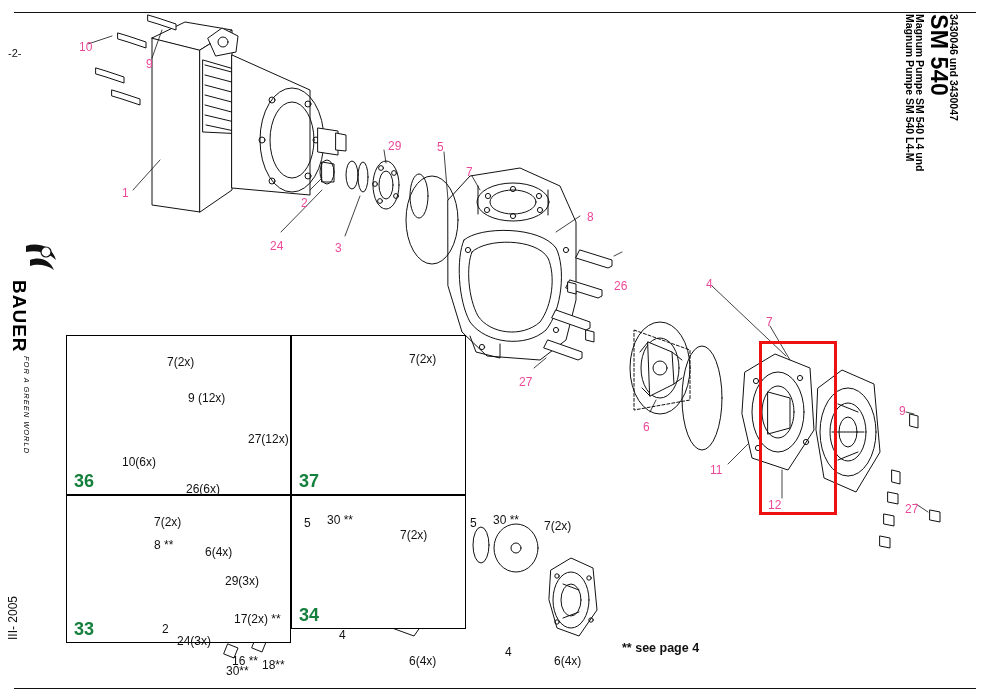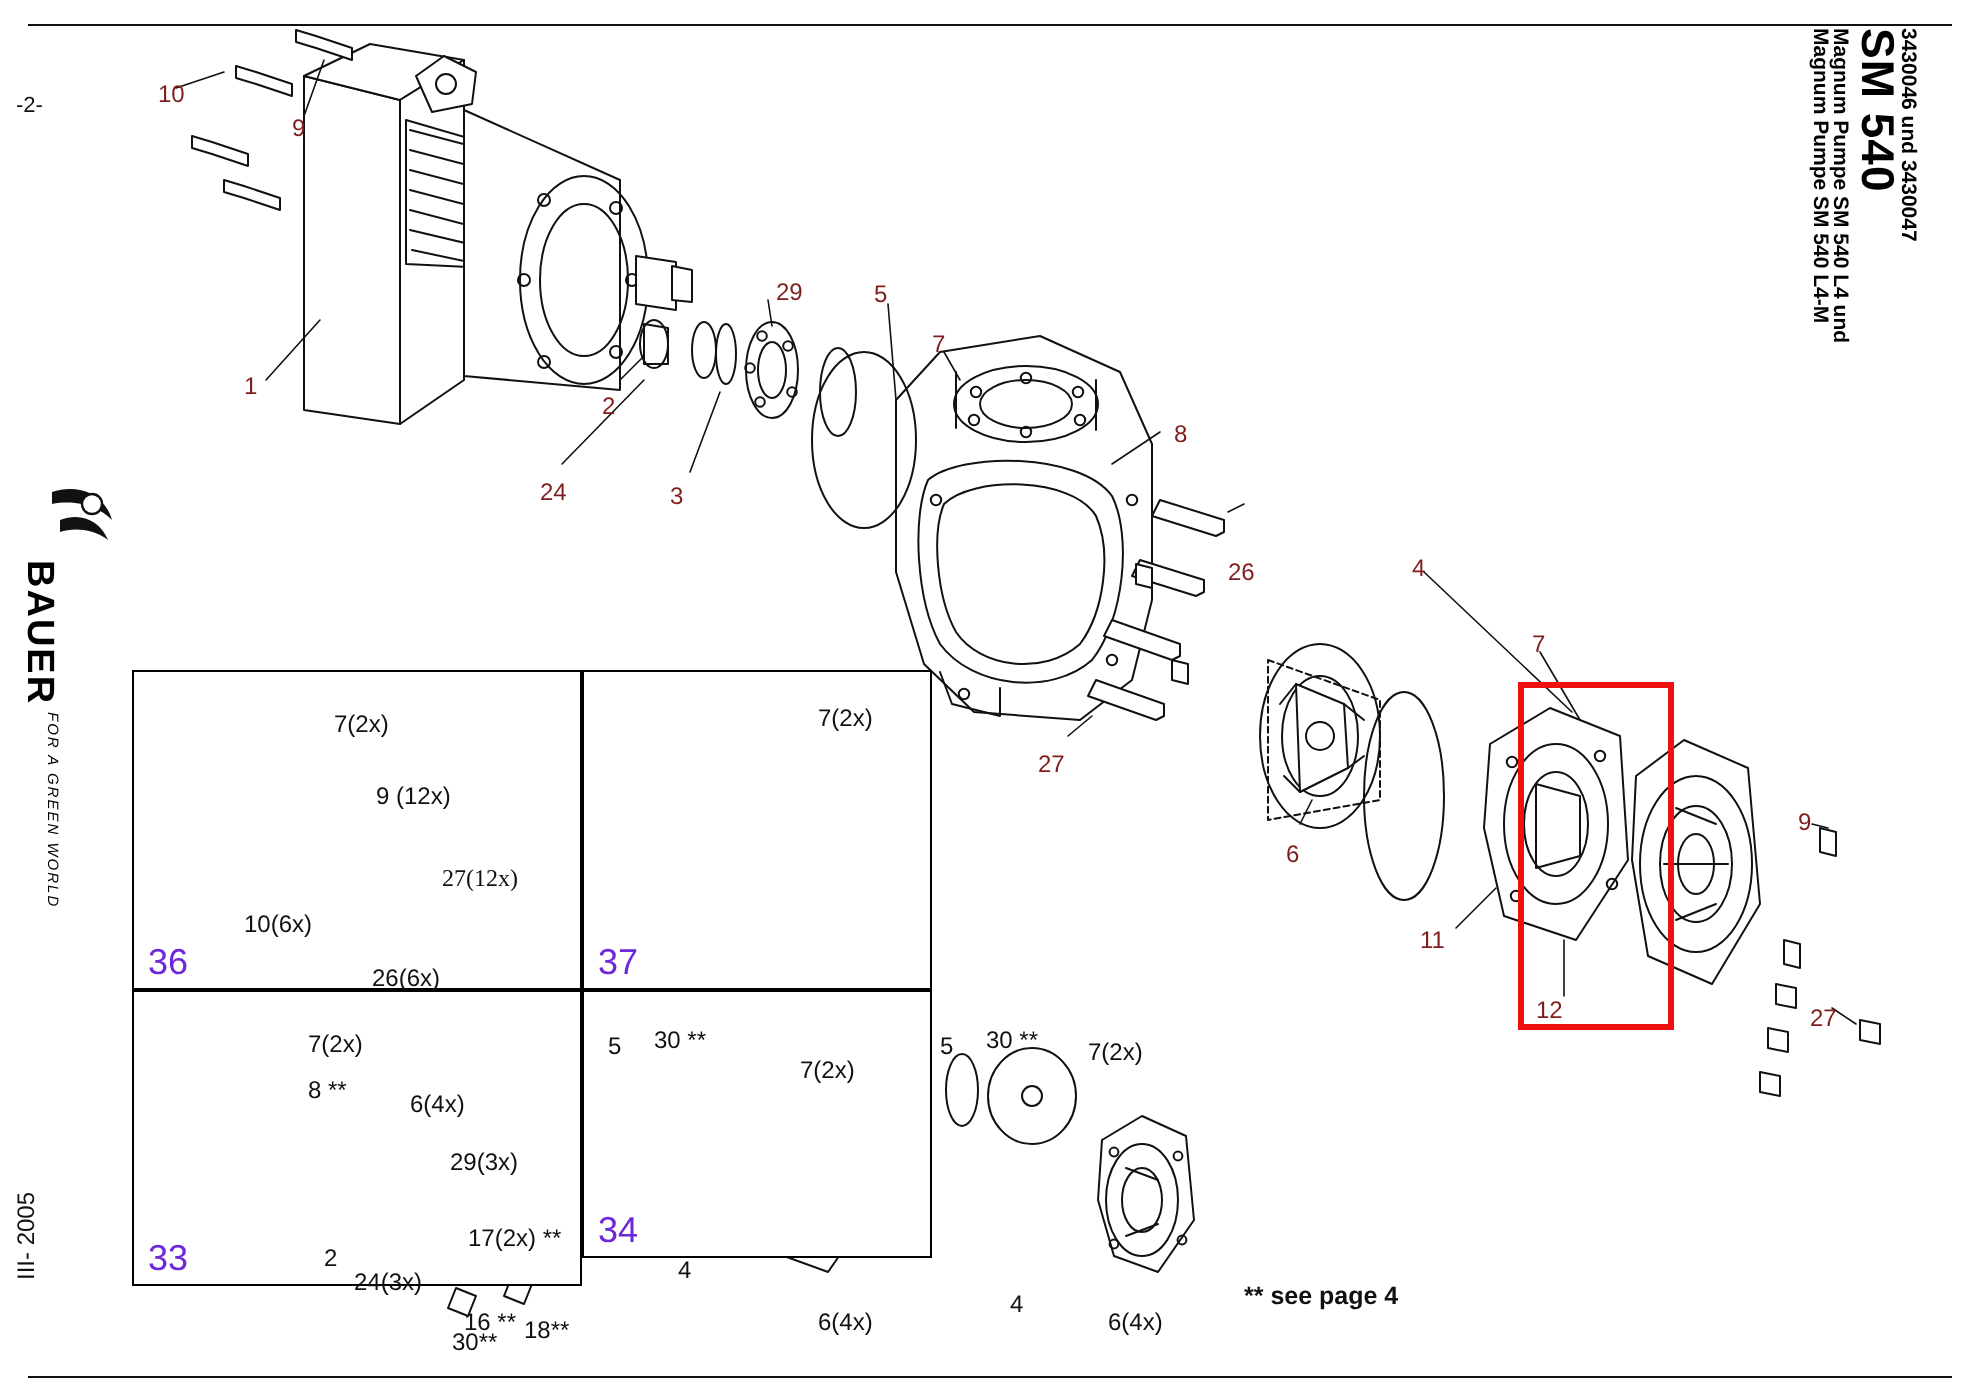--- a/index.html
+++ b/index.html
@@ -17,21 +17,21 @@
     background: #ffffff;
     overflow: hidden;
   }
   .abs { position: absolute; }
   .lbl {
     font-family: "Liberation Sans", sans-serif;
     font-size: 12px;
     color: #111111;
     white-space: nowrap;
   }
-  .callout { font-size: 12px; color: #7f1d1d; }
+  .callout { font-size: 12px; color: #ec4899; }
   .vert-text {
     transform-origin: 0 0;
     white-space: nowrap;
   }
 
   
   #title-block {
     position: absolute;
     right: 14px;
     top: 14px;
@@ -84,22 +84,22 @@
     position: absolute;
     border: 1px solid #000;
     background: #fff;
     box-sizing: border-box;
   }
   .panel-num {
     position: absolute;
     left: 7px;
     bottom: 2px;
     font-size: 18px;
-    font-weight: normal;
-    color: #6d28d9;
+    font-weight: bold;
+    color: #15803d;
   }
 
   
   #highlight {
     border: 3px solid #ee1111;
     left: 759px; top: 341px;
     width: 72px; height: 168px;
     background: transparent;
   }
 
@@ -404,21 +404,21 @@
   <div class="panel" style="left:66px; top:495px; width:225px; height:148px;">
     <span class="panel-num">33</span>
   </div>
   <div class="panel" style="left:291px; top:495px; width:175px; height:134px;">
     <span class="panel-num">34</span>
   </div>
 
   <div id="panel-labels">
       <div class="abs lbl" style="left: 167px; top: 355px;">7(2x)</div>
       <div class="abs lbl" style="left: 188px; top: 391px;">9 (12x)</div>
-      <div class="abs lbl" style="left: 221px; top: 432px; font-family: Liberation Serif, serif;">27(12x)</div>
+      <div class="abs lbl" style="left: 248px; top: 432px;">27(12x)</div>
       <div class="abs lbl" style="left: 122px; top: 455px;">10(6x)</div>
       <div class="abs lbl" style="left: 186px; top: 482px;">26(6x)</div>
       <div class="abs lbl" style="left: 409px; top: 352px;">7(2x)</div>
       <div class="abs lbl" style="left: 154px; top: 515px;">7(2x)</div>
       <div class="abs lbl" style="left: 154px; top: 538px;">8 **</div>
       <div class="abs lbl" style="left: 205px; top: 545px;">6(4x)</div>
       <div class="abs lbl" style="left: 225px; top: 574px;">29(3x)</div>
       <div class="abs lbl" style="left: 234px; top: 612px;">17(2x) **</div>
       <div class="abs lbl" style="left: 162px; top: 622px;">2</div>
       <div class="abs lbl" style="left: 177px; top: 634px;">24(3x)</div>

